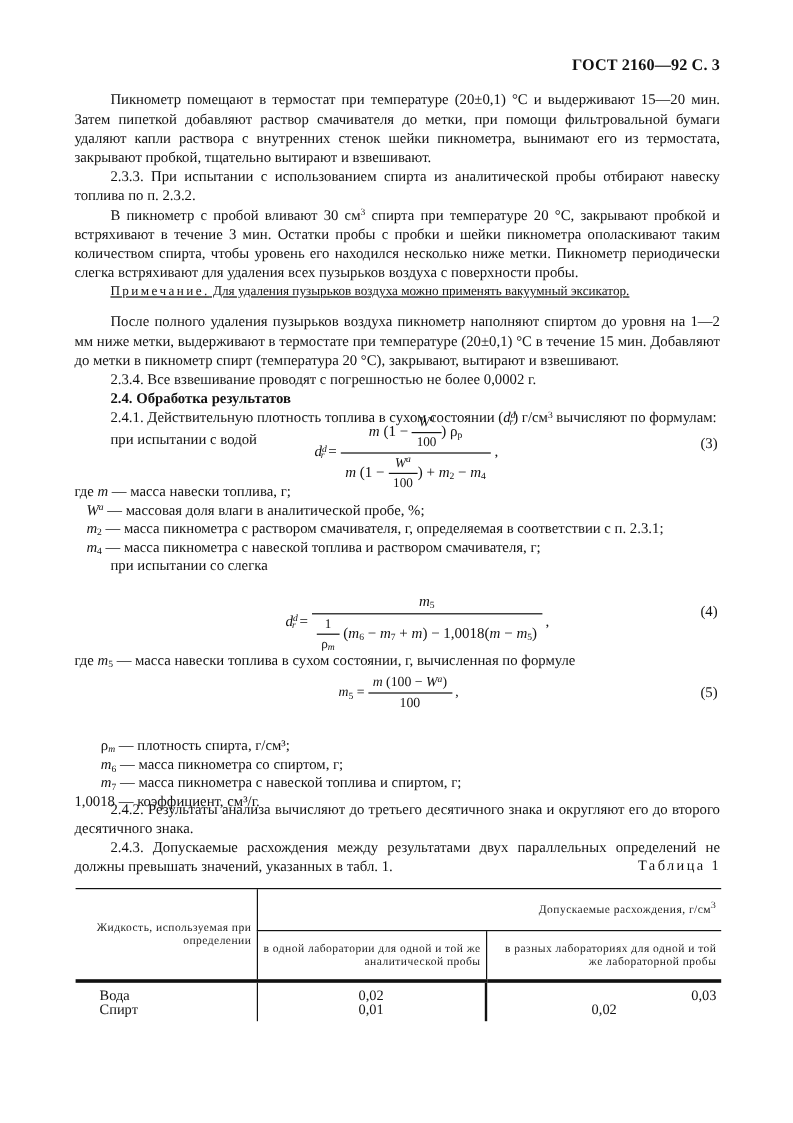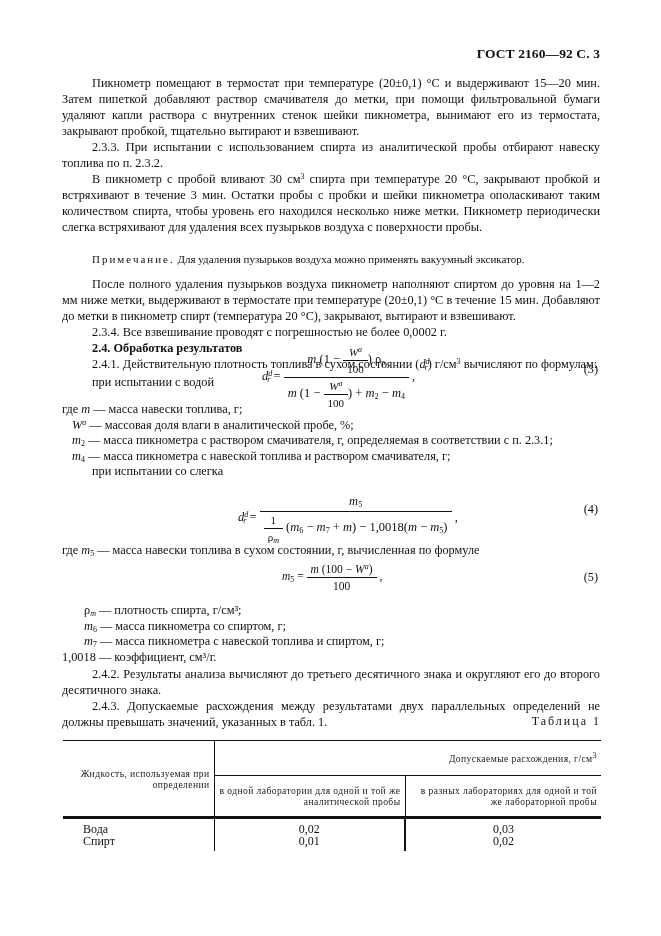--- a/index.html
+++ b/index.html
@@ -37,21 +37,21 @@
 <body>
 
 <div class="page">
 
   <div class="hdr">ГОСТ 2160—92 С. 3</div>
 
   <div class="txt" style="top:75px;">
     <p class="p">Пикнометр помещают в термостат при температуре (20±0,1) °С и выдерживают 15—20 мин. Затем пипеткой добавляют раствор смачивателя до метки, при помощи фильтровальной бумаги удаляют капли раствора с внутренних стенок шейки пикнометра, вынимают его из термостата, закрывают пробкой, тщательно вытирают и взвешивают.</p>
     <p class="p">2.3.3. При испытании с использованием спирта из аналитической пробы отбирают навеску топлива по п. 2.3.2.</p>
     <p class="p"><span>В пикнометр с пробой вливают 30 см</span><sup>3</sup><span> спирта при температуре 20 °С, закрывают пробкой и встряхивают в течение 3 мин. Остатки пробы с пробки и шейки пикнометра ополаскивают таким количеством спирта, чтобы уровень его находился несколько ниже метки. Пикнометр периодически слегка встряхивают для удаления всех пузырьков воздуха с поверхности пробы.</span></p>
-    <p class="p note" style="margin-top:16px;"><span class="sp">Примечание.</span><span> Для удаления пузырьков воздуха можно применять вакуумный эксикатор.</span></p>
+    <p class="p note" style="margin-top:0;text-decoration:underline;"><span class="sp">Примечание.</span><span> Для удаления пузырьков воздуха можно применять вакуумный эксикатор.</span></p>
     <p class="p" style="margin-top:9px;">После полного удаления пузырьков воздуха пикнометр наполняют спиртом до уровня на 1—2 мм ниже метки, выдерживают в термостате при температуре (20±0,1) °С в течение 15 мин. Добавляют до метки в пикнометр спирт (температура 20 °С), закрывают, вытирают и взвешивают.</p>
     <p class="p">2.3.4. Все взвешивание проводят с погрешностью не более 0,0002 г.</p>
     <p class="p bold">2.4. Обработка результатов</p>
     <p class="p"><span>2.4.1. Действительную плотность топлива в сухом состоянии (</span><i>d</i><sup><i>d</i></sup><sub style="margin-left:-5px;"><i>r</i></sub><span>) г/см</span><sup>3</sup><span> вычисляют по формулам:</span></p>
     <p class="p" style="margin-top:2px;">при испытании с водой</p>
   </div>
 
   <div class="formula" style="left:262px; top:346px;">
     <i>d</i><sup><i>d</i></sup><sub style="margin-left:-5px;"><i>r</i></sub> =
     <span class="frac">
@@ -85,21 +85,21 @@
   <div class="formula" style="left:282px; top:563px; font-size:11.5px;">
     <i>m</i><sub>5</sub> =
     <span class="frac">
       <span class="num"><i>m</i> (100 − <i>W</i><sup><i>a</i></sup>)</span>
       <span class="den">100</span>
     </span> ,
   </div>
   <div class="eqno" style="top:570px;">(5)</div>
 
   <div class="defs" style="top:603px;">
-    <div style="padding-left:22px;">ρ<sub><i>m</i></sub><span> — плотность спирта, г/см³;</span></div>
+    <div style="padding-left:22px;margin-top:11px;">ρ<sub><i>m</i></sub><span> — плотность спирта, г/см³;</span></div>
     <div style="padding-left:22px;"><i>m</i><sub>6</sub><span> — масса пикнометра со спиртом, г;</span></div>
     <div style="padding-left:22px;"><i>m</i><sub>7</sub><span> — масса пикнометра с навеской топлива и спиртом, г;</span></div>
     <div><span>1,0018</span><span> — коэффициент, см³/г.</span></div>
   </div>
 
   <div class="txt" style="top:666px;">
     <p class="p">2.4.2. Результаты анализа вычисляют до третьего десятичного знака и округляют его до второго десятичного знака.</p>
     <p class="p">2.4.3. Допускаемые расхождения между результатами двух параллельных определений не должны превышать значений, указанных в табл. 1.</p>
   </div>
 
@@ -118,21 +118,21 @@
       </tr>
       <tr>
         <th class="th-bb vl" style="height:24px;">в одной лаборатории для одной и той же аналитической пробы</th>
         <th class="th-bb vl">в разных лабораториях для одной и той же лабораторной пробы</th>
       </tr>
     </thead>
     <tbody>
       <tr>
         <td style="padding-left:20px; padding-top:4px;">Вода</td>
         <td class="vl" style="text-align:center; padding-top:4px;">0,02</td>
-        <td class="vlb" style="text-align:center; padding-top:4px;">0,03</td>
+        <td class="vlb" style="text-align:right; padding-top:4px;">0,03</td>
       </tr>
       <tr>
         <td style="padding-left:20px; padding-bottom:4px;">Спирт</td>
         <td class="vl" style="text-align:center; padding-bottom:4px;">0,01</td>
         <td class="vlb" style="text-align:center; padding-bottom:4px;">0,02</td>
       </tr>
     </tbody>
   </table>
 
 </div>

